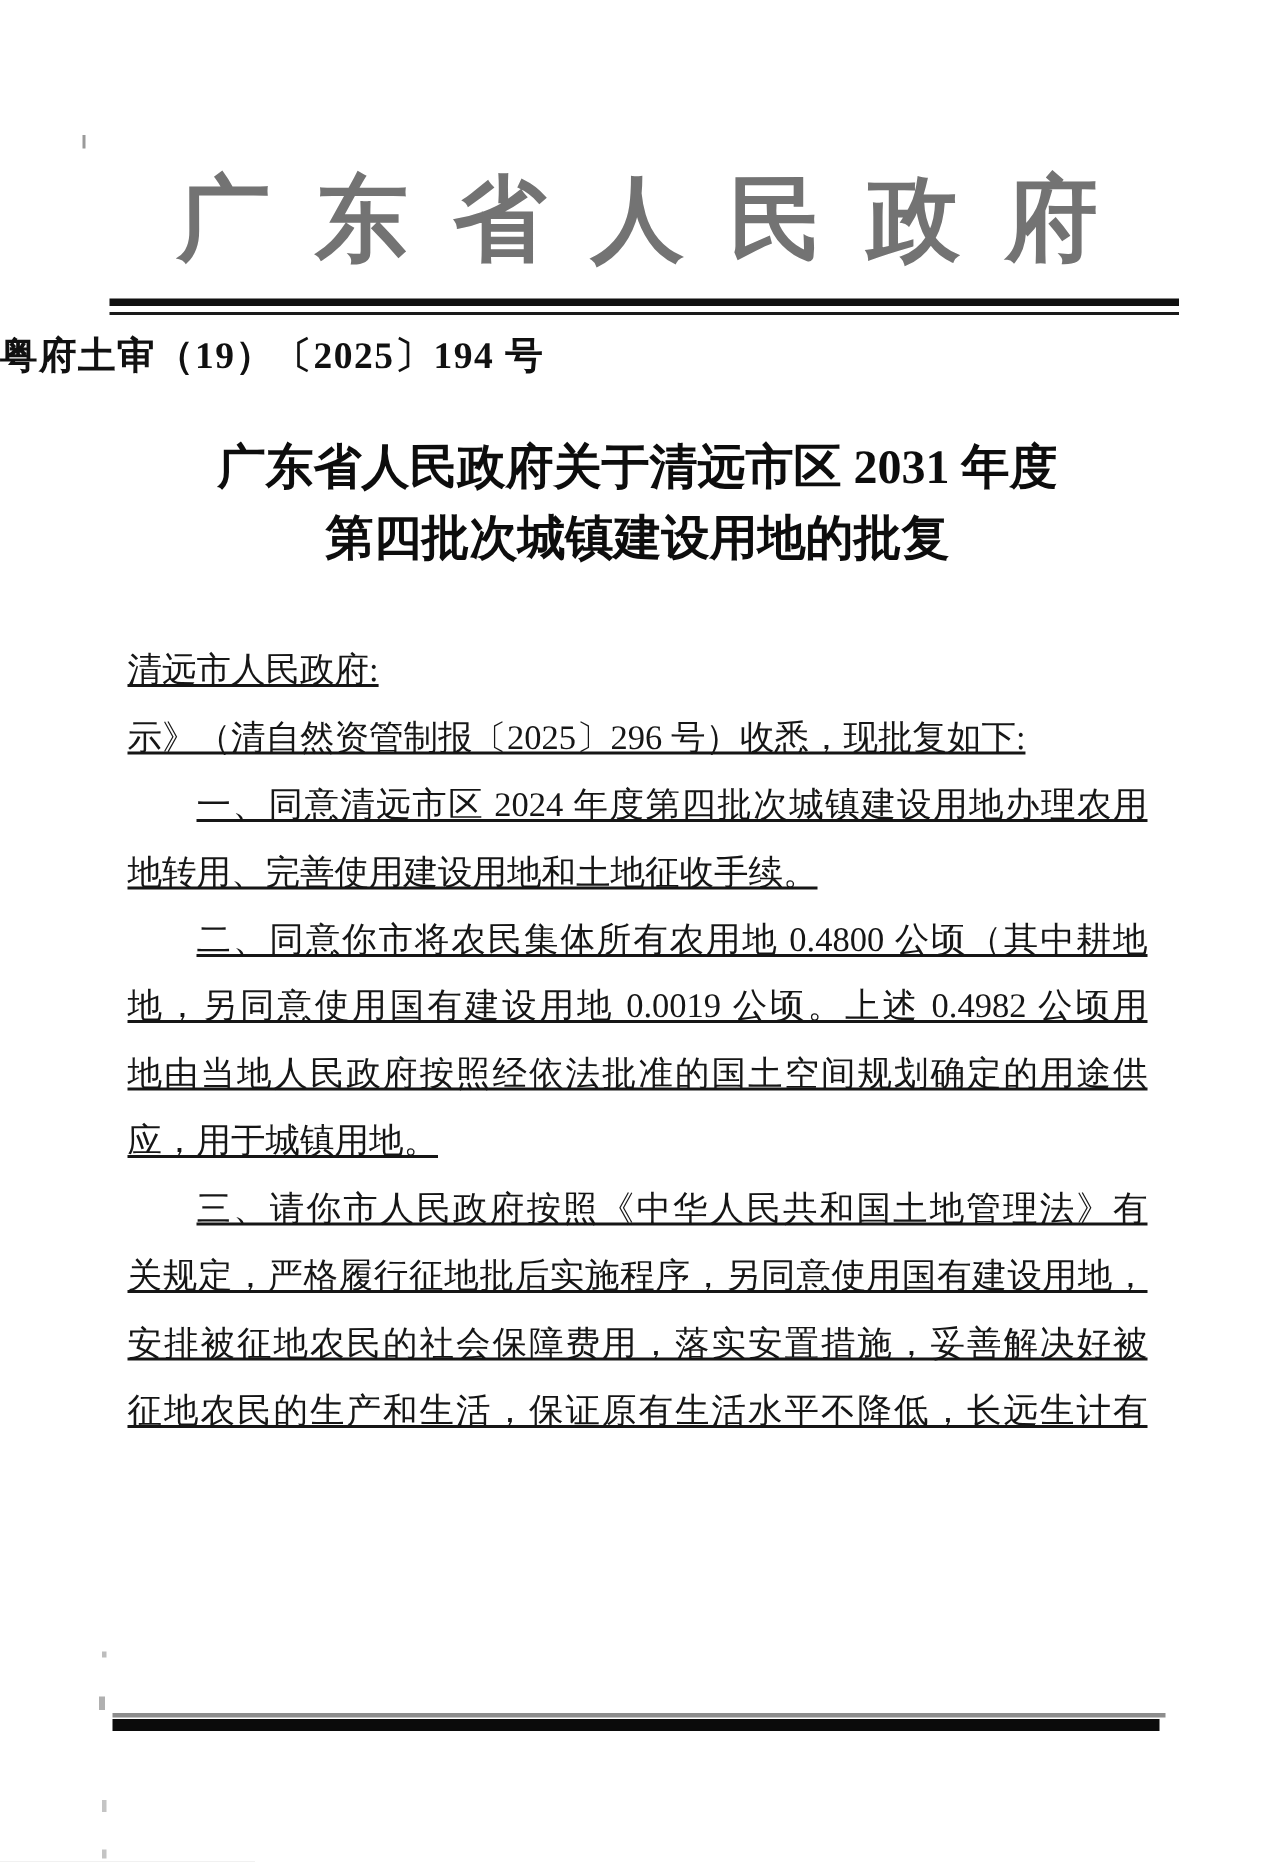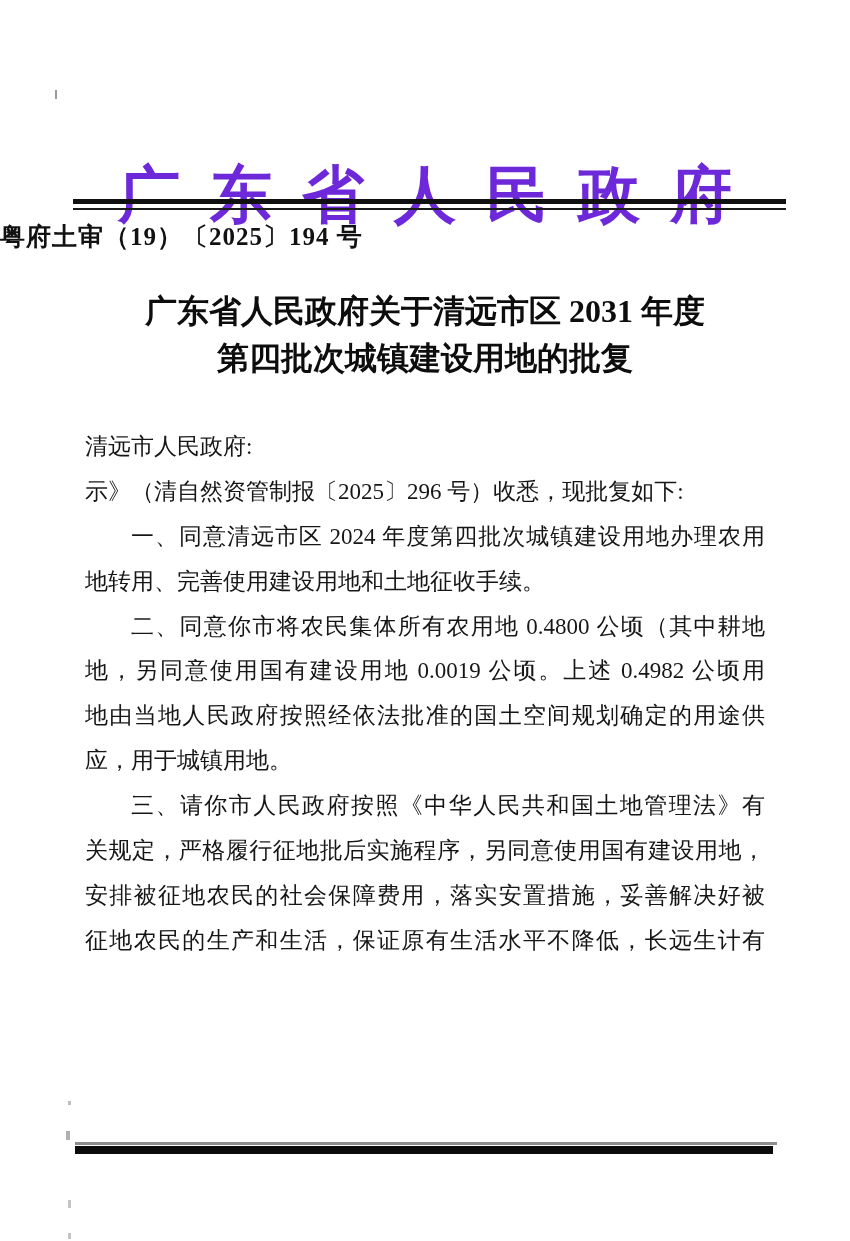--- a/index.html
+++ b/index.html
@@ -19,22 +19,21 @@
     top: 108px;
     left: 0;
     width: 850px;
     line-height: 78px;
     text-align: center;
     font-size: 62px;
     font-weight: 900;
     letter-spacing: 30px;
     text-indent: 30px;
     white-space: nowrap;
-    color: #6d28d9;
-    margin-top: 48px;
+    color: #737373;
   }
   .rule-thick {
     position: absolute;
     top: 199px;
     left: 73px;
     width: 713px;
     height: 5px;
     background: #101010;
   }
   .rule-thin {
@@ -76,20 +75,21 @@
     width: 680px;
     font-size: 23px;
     color: #161616;
   }
   .line {
     width: 680px;
     height: 44.9px;
     line-height: 44.9px;
     white-space: nowrap;
     overflow: visible;
+    text-decoration: underline;
   }
   .line.j {
     white-space: normal;
     text-align: justify;
     text-align-last: justify;
     text-justify: inter-character;
   }
   .line.ind { text-indent: 46px; }
   .footer-rule-gray {
     position: absolute;

